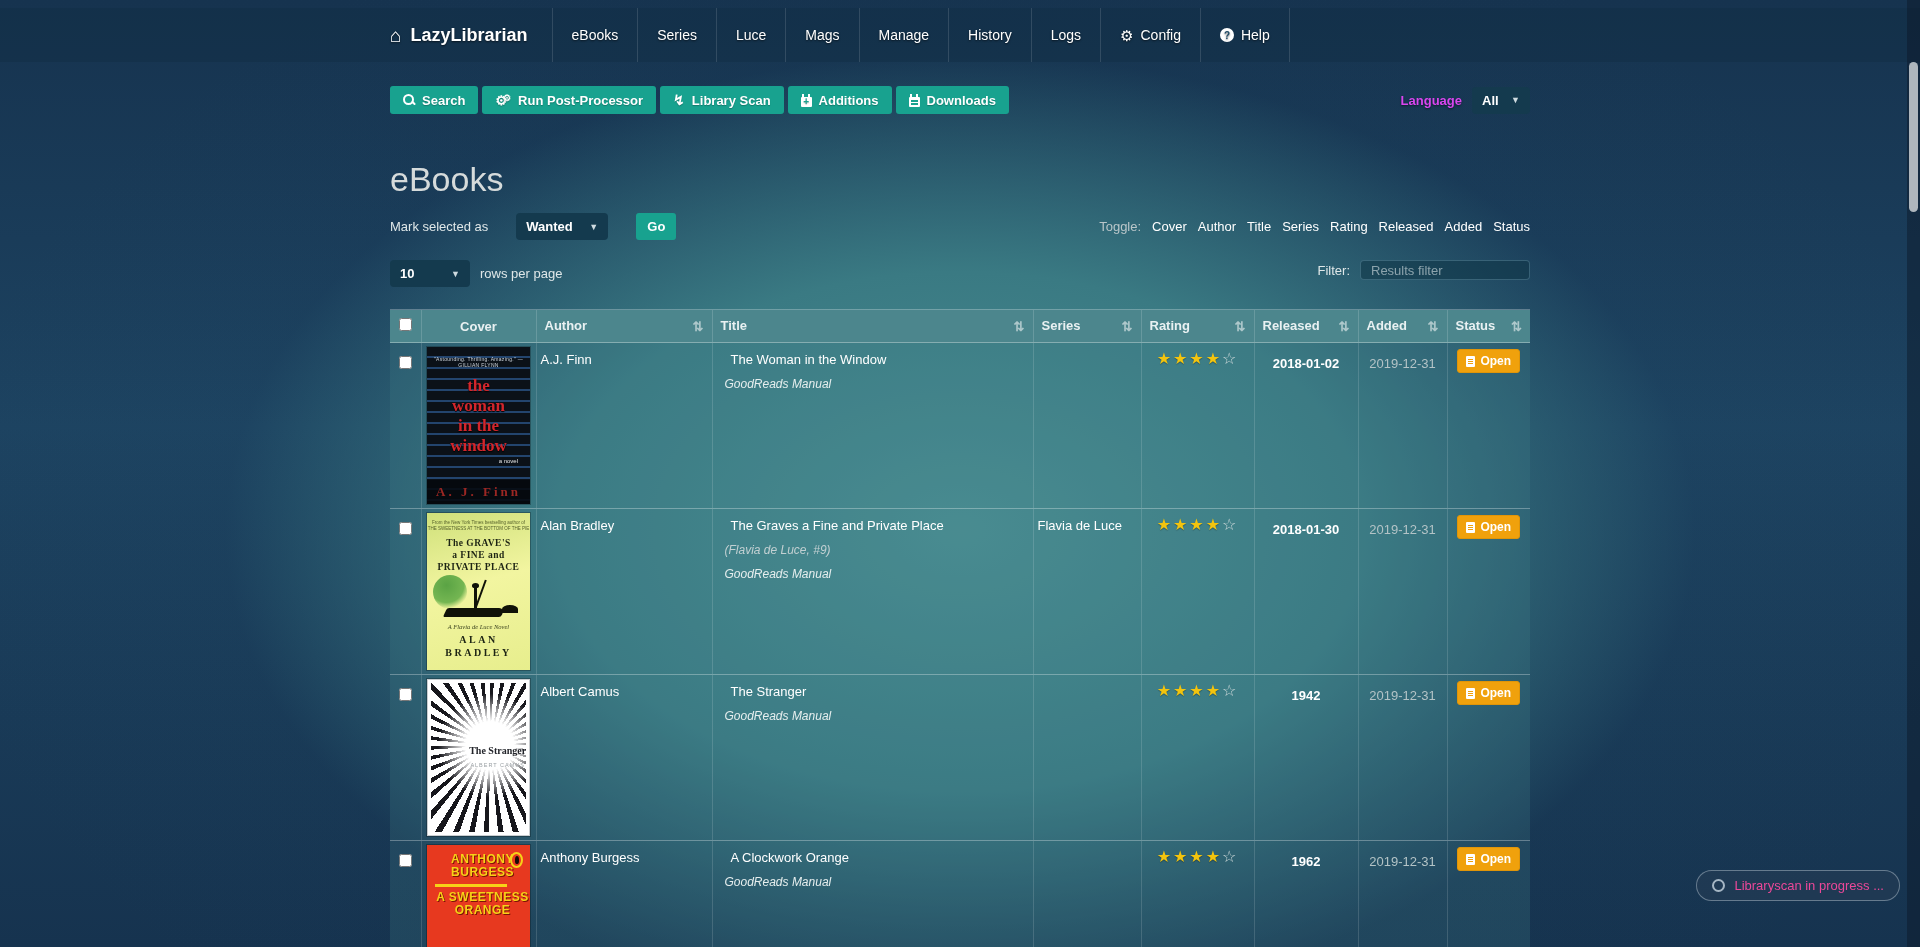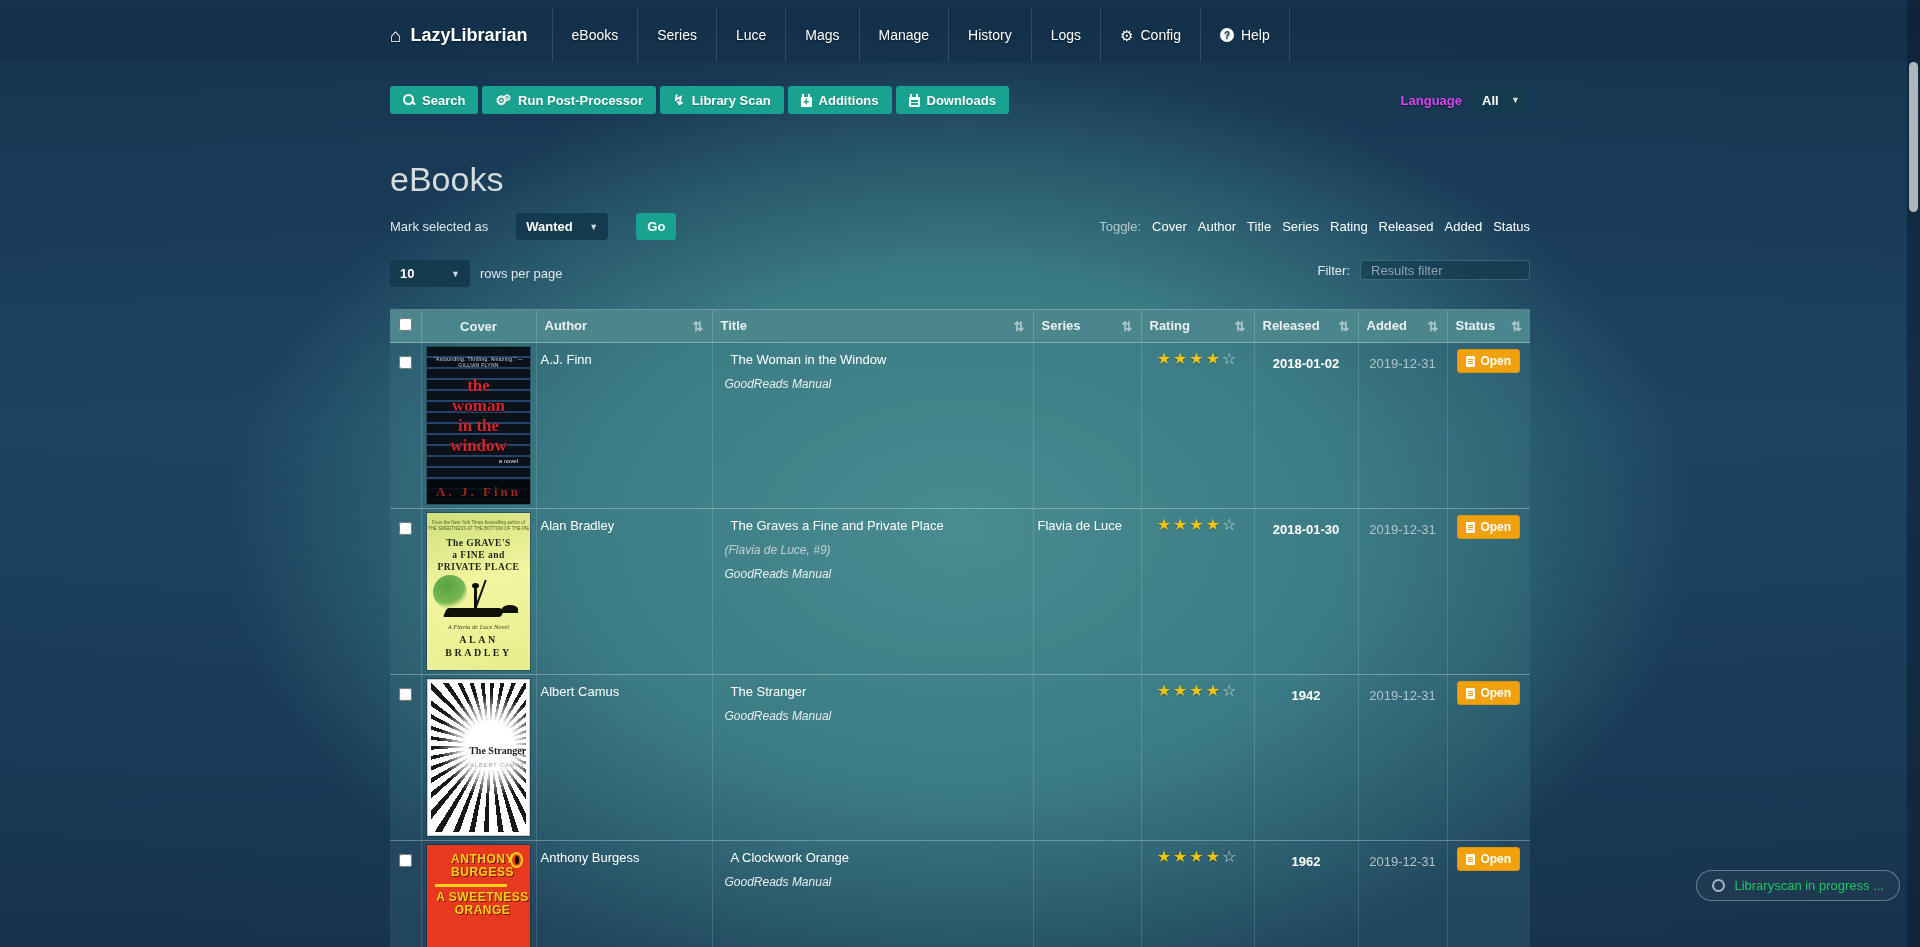--- a/index.html
+++ b/index.html
@@ -149,21 +149,21 @@
   .c4-penguin { position:absolute; top:7px; right:7px; width:13px; height:16px; border:2px solid #f7d117;
                 border-radius:50%; background:#e7391f; }
   .c4-penguin::after { content:''; position:absolute; left:3px; top:2px; width:4px; height:8px; background:#1a0d05; border-radius:50% 50% 40% 40%; }
   .c4-rule { margin:5px 8px 4px 8px; height:3px; background:#f7d117; width:72px; }
   .c4-title { margin:2px 0 0 8px; color:#f7d117; font-weight:bold; font-size:12px; line-height:13px;
               letter-spacing:0.5px; text-shadow:1px 1px 0 #7a1505; }
 
   
   .toast { position:fixed; right:20px; bottom:46px; display:flex; align-items:center; gap:9px;
            padding:7px 15px; border-radius:18px; border:1px solid rgba(190,205,215,0.45);
-           background:rgba(44,66,88,0.40); color:#22c55e; font-size:13px; }
+           background:rgba(44,66,88,0.40); color:#ec4899; font-size:13px; }
   .spinner-ring { width:13px; height:13px; border:2px solid rgba(174,190,203,0.95); border-radius:50%; display:inline-block; }
   .scrollbar-track { position:fixed; top:0; right:0; width:13px; height:947px; background:rgba(10,22,38,0.45); }
   .scrollbar-thumb { position:absolute; top:62px; left:2px; width:9px; height:150px; background:#aeb6bd; border-radius:5px; cursor:pointer; }
 </style>
 </head>
 <body>
 
 <div class="topbar">
   <div class="container topbar-inner">
     <div class="brand">

